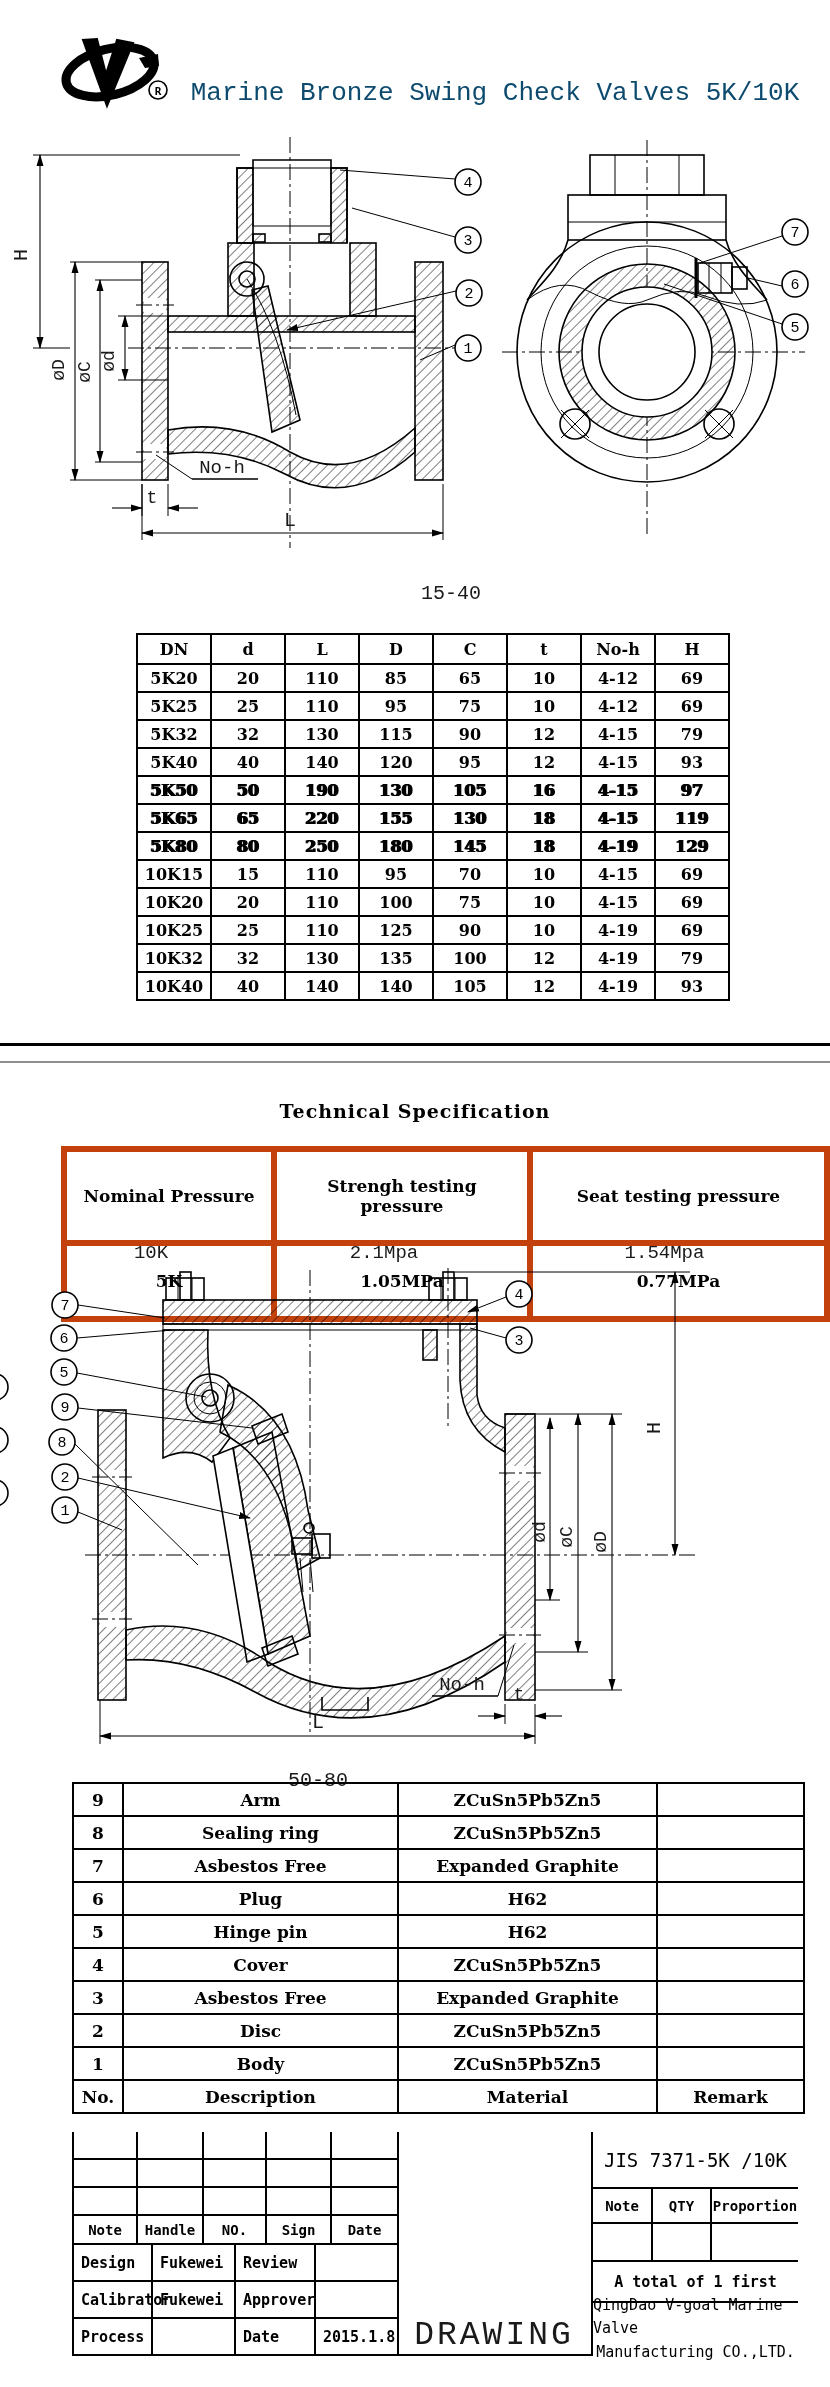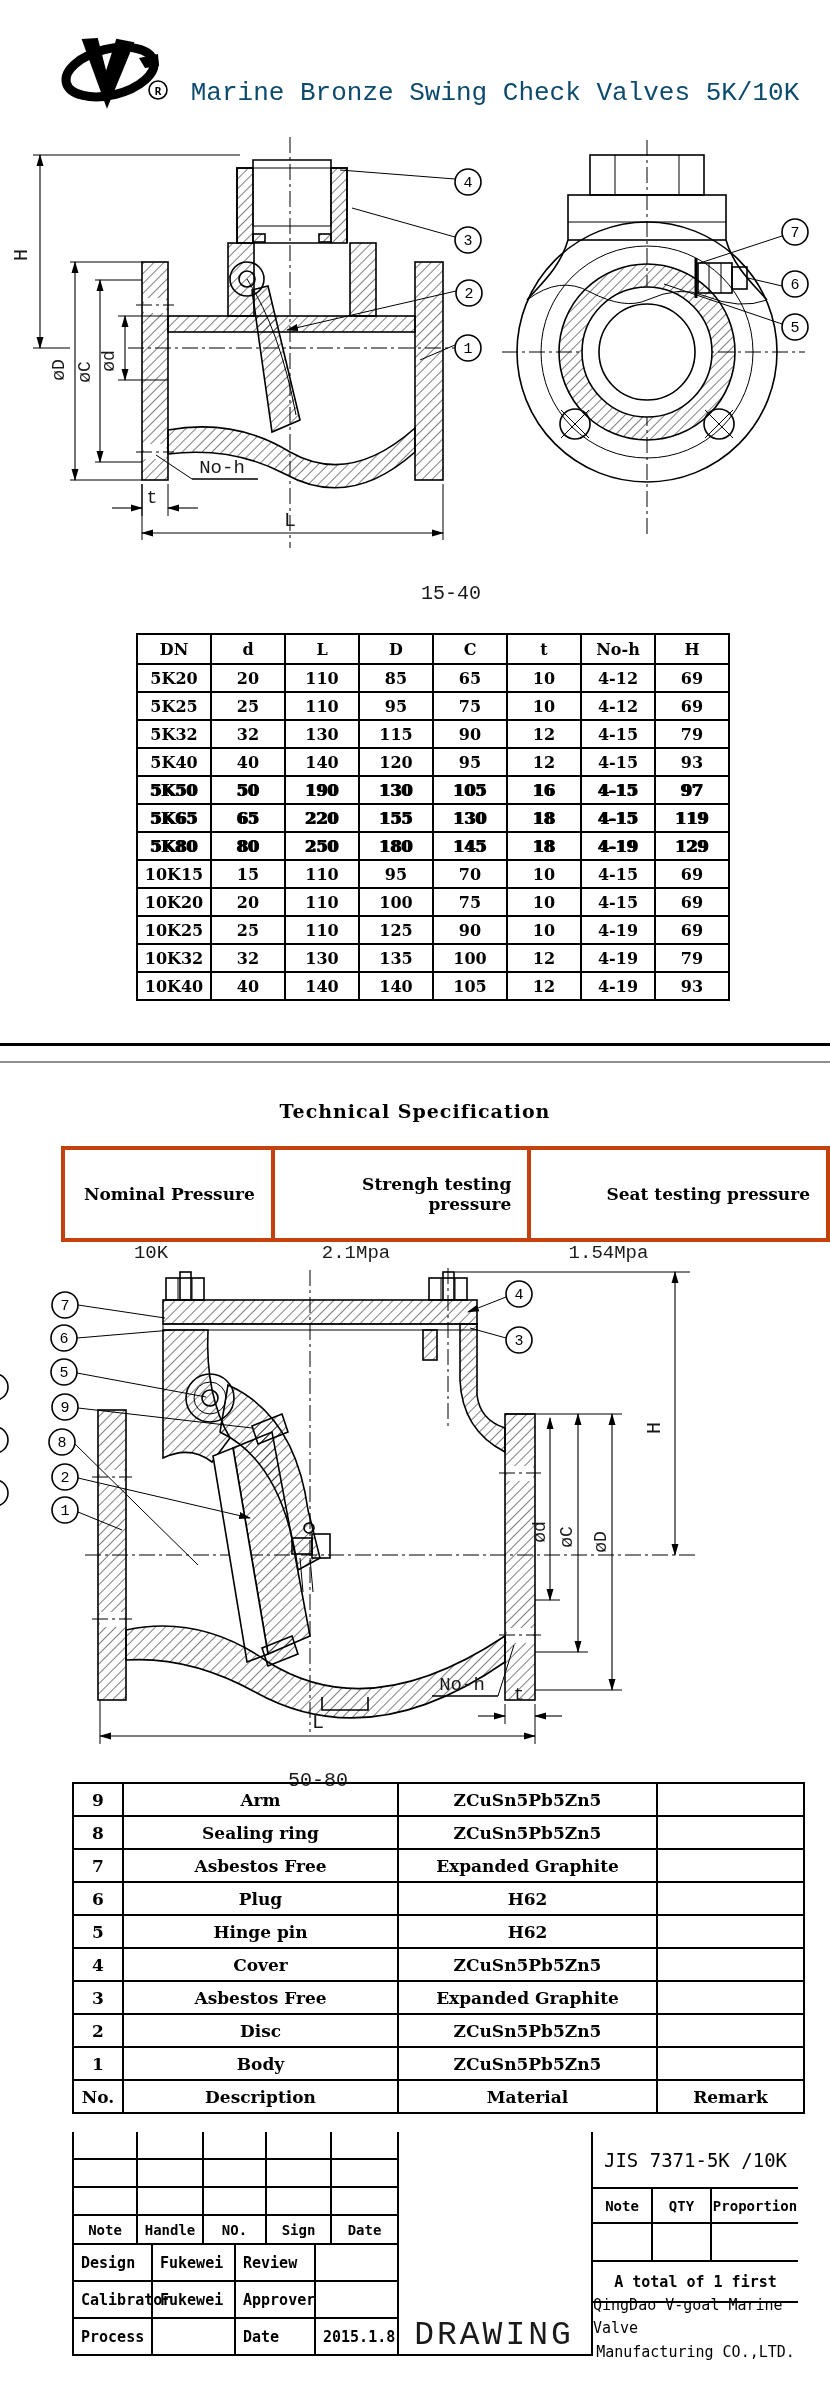--- a/index.html
+++ b/index.html
@@ -19,26 +19,26 @@
       font:700 16px "DejaVu Serif",serif;padding:0;}
   #dim-table tr.hd td{height:28px;}
   #dim-table tr.xb td{text-shadow:0.8px 0 #000,-0.8px 0 #000;}
   
   #divider-a{top:1043px;left:0;width:830px;height:3px;background:#000;}
   #divider-b{top:1061px;left:0;width:830px;height:2px;background:#8f8f8f;}
   
   #spec-heading{top:1100px;left:215px;width:400px;text-align:center;
       font:700 19px "DejaVu Serif",serif;letter-spacing:1px;}
   #press-table{top:1146px;left:61px;border-collapse:collapse;table-layout:fixed;}
-  #press-table td{border:4px solid #c2410c;text-align:right;vertical-align:middle;
+  #press-table td{border:6px solid #c2410c;text-align:center;vertical-align:middle;
       font:700 17px "DejaVu Serif",serif;padding:16px;white-space:pre-line;}
   #press-table .c1{width:180px;} #press-table .c2{width:230px;} #press-table .c3{width:275px;}
   #press-table tr.hd td{height:56px;} #press-table tr.dr td{height:38px;}
   #press-extra{top:1242px;left:61px;width:685px;display:grid;grid-template-columns:180px 230px 275px;
-      font:400 19px "Liberation Mono",monospace;color:#1a1a1a;}
+      font:400 19px "Liberation Mono",monospace;color:#1a1a1a;gap:28px;}
   #press-extra div{text-align:center;}
   
   #parts-table{top:1782px;left:72px;border-collapse:collapse;table-layout:fixed;}
   #parts-table td{border:2px solid #000;height:31px;text-align:center;vertical-align:middle;
       font:700 17px "DejaVu Serif",serif;padding:0;}
   #parts-table .p1{width:48px;} #parts-table .p2{width:273px;}
   #parts-table .p3{width:257px;} #parts-table .p4{width:145px;}
   
   #title-block{top:2132px;left:72px;width:726px;height:228px;font-family:"DejaVu Sans Mono",monospace;}
   .tb-upper{position:absolute;left:0;top:0;width:325px;display:grid;
@@ -374,20 +374,25 @@
   <div class="abs" id="divider-b"></div>
 
   <div class="abs" id="spec-heading">Technical Specification</div>
   <table class="abs" id="press-table">
     <tbody>
       <tr class="hd">
         <td class="c1">Nominal Pressure</td>
         <td class="c2">Strengh testing
 pressure</td>
         <td class="c3">Seat testing pressure</td>
+      </tr>
+      <tr class="dr">
+        <td class="c1">5K</td>
+        <td class="c2">1.05MPa</td>
+        <td class="c3">0.77MPa</td>
       </tr>
     </tbody>
   </table>
   <div class="abs" id="press-extra">
     <div>10K</div>
     <div>2.1Mpa</div>
     <div>1.54Mpa</div>
   </div>
 
   <svg class="abs" style="left:0;top:1268px" width="830" height="512" viewBox="0 1268 830 512">

